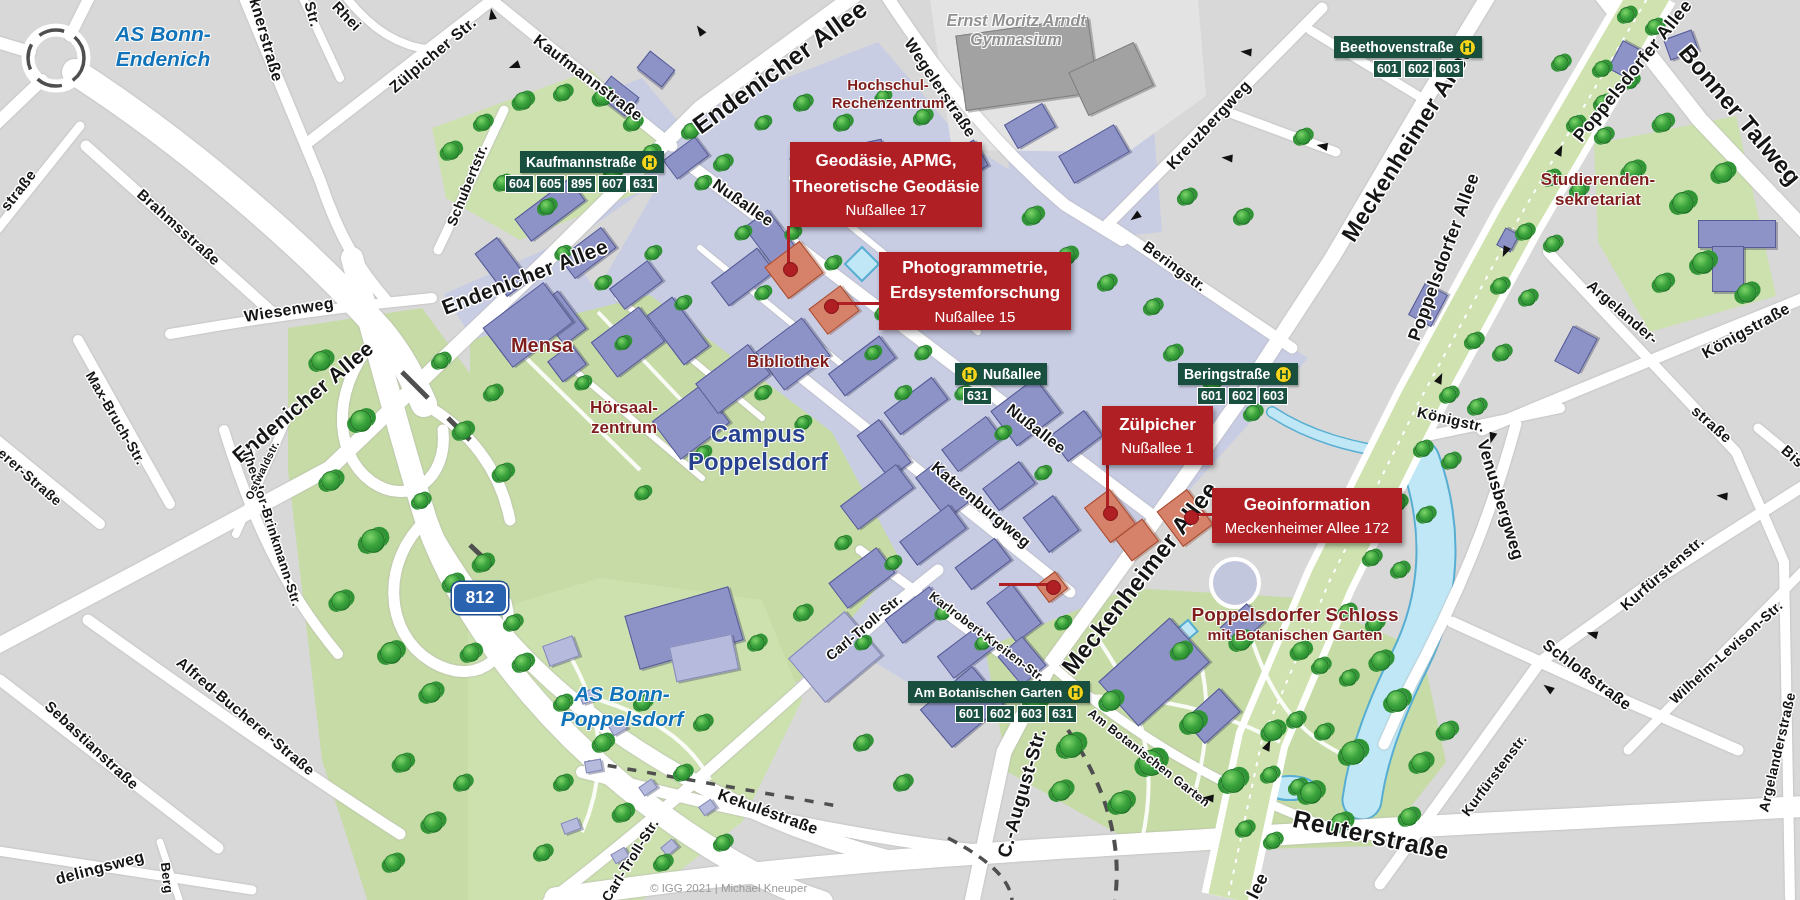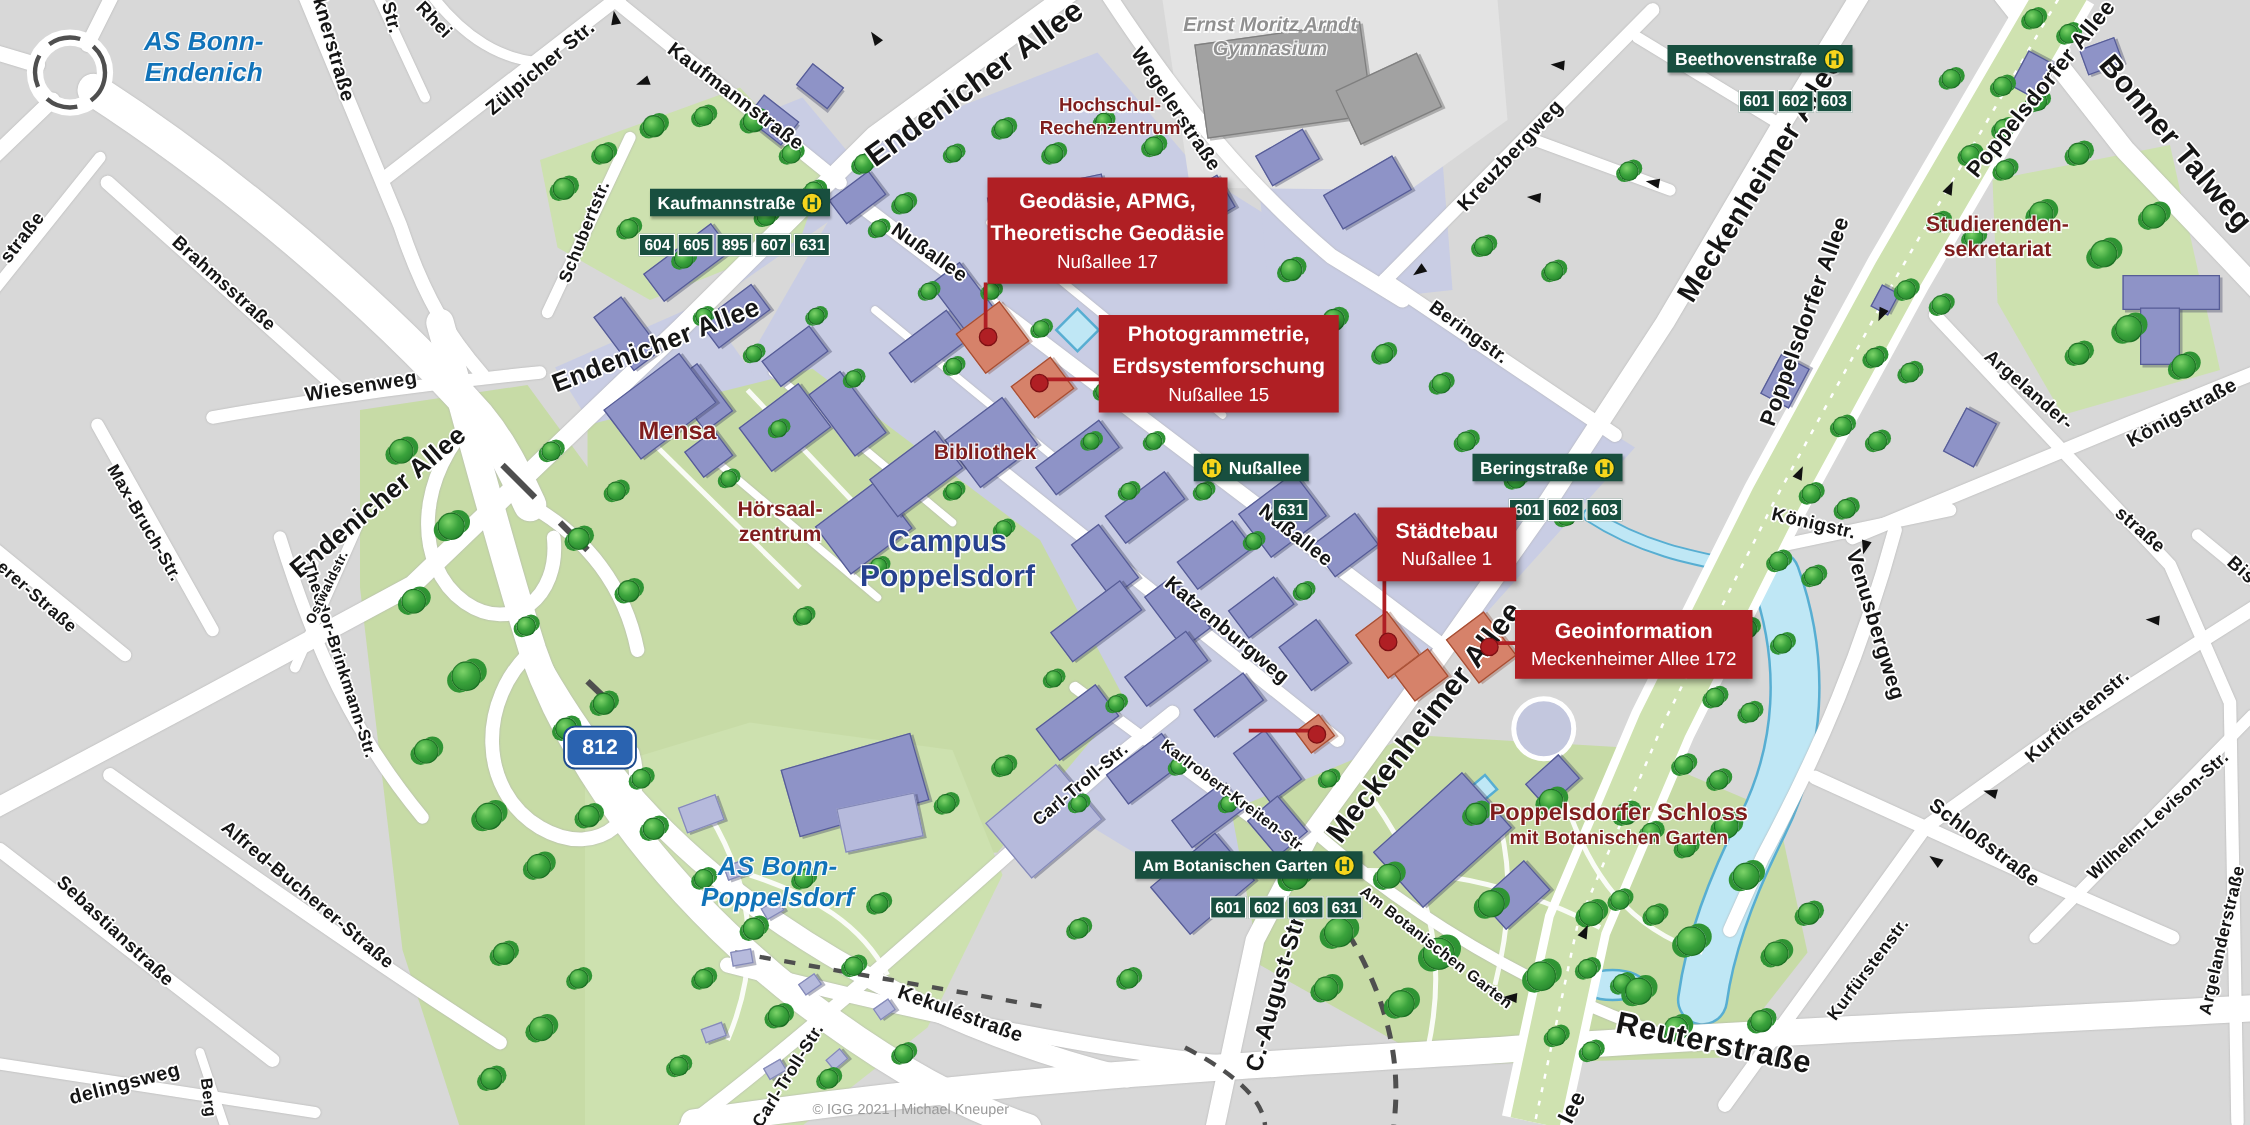--- a/index.html
+++ b/index.html
@@ -30,21 +30,21 @@
   .dept .a{font-weight:400;font-size:15px;line-height:1.45;}
   .dline{position:absolute;background:#b01f24;z-index:39;}
   .ddot{position:absolute;width:13px;height:13px;border-radius:50%;background:#b01f24;
         border:1.5px solid #7e1014;z-index:39;}
   .stop{position:absolute;z-index:35;}
   .stop-name{display:flex;gap:5px;align-items:center;background:#184f3f;color:#fff;
         font-weight:700;padding:0 6px;height:22px;box-shadow:1px 2px 2px rgba(0,0,0,.3);}
   .stop-h{width:17px;height:17px;border-radius:50%;background:#f6d41c;color:#14532f;flex:none;
         font-weight:800;font-size:13px;display:flex;align-items:center;justify-content:center;
         border:1px solid #0f3d26;box-sizing:border-box;}
-  .routes{display:flex;gap:2px;margin-top:14px;justify-content:flex-end;}
+  .routes{display:flex;gap:2px;margin-top:2px;}
   .route{background:#184f3f;color:#fff;font-size:12.5px;font-weight:700;min-width:27px;
         height:16px;line-height:16px;text-align:center;border:1px solid #fff;box-sizing:content-box;}
   .arrow{position:absolute;width:0;height:0;border-left:11px solid #111;
         border-top:4.5px solid transparent;border-bottom:4.5px solid transparent;z-index:30;}
   .badge565{position:absolute;left:452px;top:582px;width:52px;height:28px;background:#2a63b0;
         border:2.5px solid #fff;border-radius:8px;color:#fff;font-weight:700;font-size:17px;
         display:flex;align-items:center;justify-content:center;z-index:30;
         box-shadow:0 0 0 1.5px #1c4a8c;}
   .copyright{position:absolute;left:650px;top:882px;color:#9a9a9a;font-size:11.5px;z-index:30;}
 </style>
@@ -467,21 +467,21 @@
         <div style="font-size: 17px;">Bibliothek</div>
       </div>
       <div class="poi blue" style="left: 624px; top: 398px; transform: translateX(-50%);">
         <div style="font-size: 17px;">Hörsaal-</div>
         <div style="font-size: 17px;">zentrum</div>
       </div>
       <div class="poi navy" style="left: 758px; top: 420px; transform: translateX(-50%);">
         <div style="font-size: 24px;">Campus</div>
         <div style="font-size: 24px;">Poppelsdorf</div>
       </div>
-      <div class="poi blue" style="left: 1295px; top: 604px; transform: translateX(-50%); margin-top: 36px;">
+      <div class="poi blue" style="left: 1295px; top: 604px; transform: translateX(-50%);">
         <div style="font-size: 19px;">Poppelsdorfer Schloss</div>
         <div style="font-size: 15.5px;">mit Botanischen Garten</div>
       </div>
       <div class="poi blue" style="left: 1598px; top: 170px; transform: translateX(-50%);">
         <div style="font-size: 17px;">Studierenden-</div>
         <div style="font-size: 17px;">sekretariat</div>
       </div>
       <div class="poi as" style="left: 163px; top: 22px; transform: translateX(-50%);">
         <div style="font-size: 21px;">AS Bonn-</div>
         <div style="font-size: 21px;">Endenich</div>
@@ -574,21 +574,21 @@
       <div class="dline" style="left: 830.5px; top: 301.5px; width: 50px; height: 3px;"></div>
       <div class="ddot" style="left: 823.5px; top: 298.5px;"></div>
       <div class="dept" style="left: 879px; top: 252px; width: 192px; height: 78px;">
         <div class="t">Photogrammetrie,</div>
         <div class="t">Erdsystemforschung</div>
         <div class="a">Nußallee 15</div>
       </div>
       <div class="dline" style="left: 1105.5px; top: 463.5px; width: 3px; height: 48px;"></div>
       <div class="ddot" style="left: 1102.5px; top: 505.5px;"></div>
       <div class="dept" style="left: 1102px; top: 406px; width: 111px; height: 59px;">
-        <div class="t">Städtebau</div>
+        <div class="t">Zülpicher</div>
         <div class="a">Nußallee 1</div>
       </div>
       <div class="dline" style="left: 1190.5px; top: 512.5px; width: 23px; height: 3px;"></div>
       <div class="ddot" style="left: 1183.5px; top: 509.5px;"></div>
       <div class="dept" style="left: 1212px; top: 488px; width: 190px; height: 55px;">
         <div class="t">Geoinformation</div>
         <div class="a">Meckenheimer Allee 172</div>
       </div>
       <div class="dline" style="left: 998.5px; top: 582.5px; width: 51px; height: 3px;"></div>
       <div class="ddot" style="left: 1045.5px; top: 579.5px;"></div>

